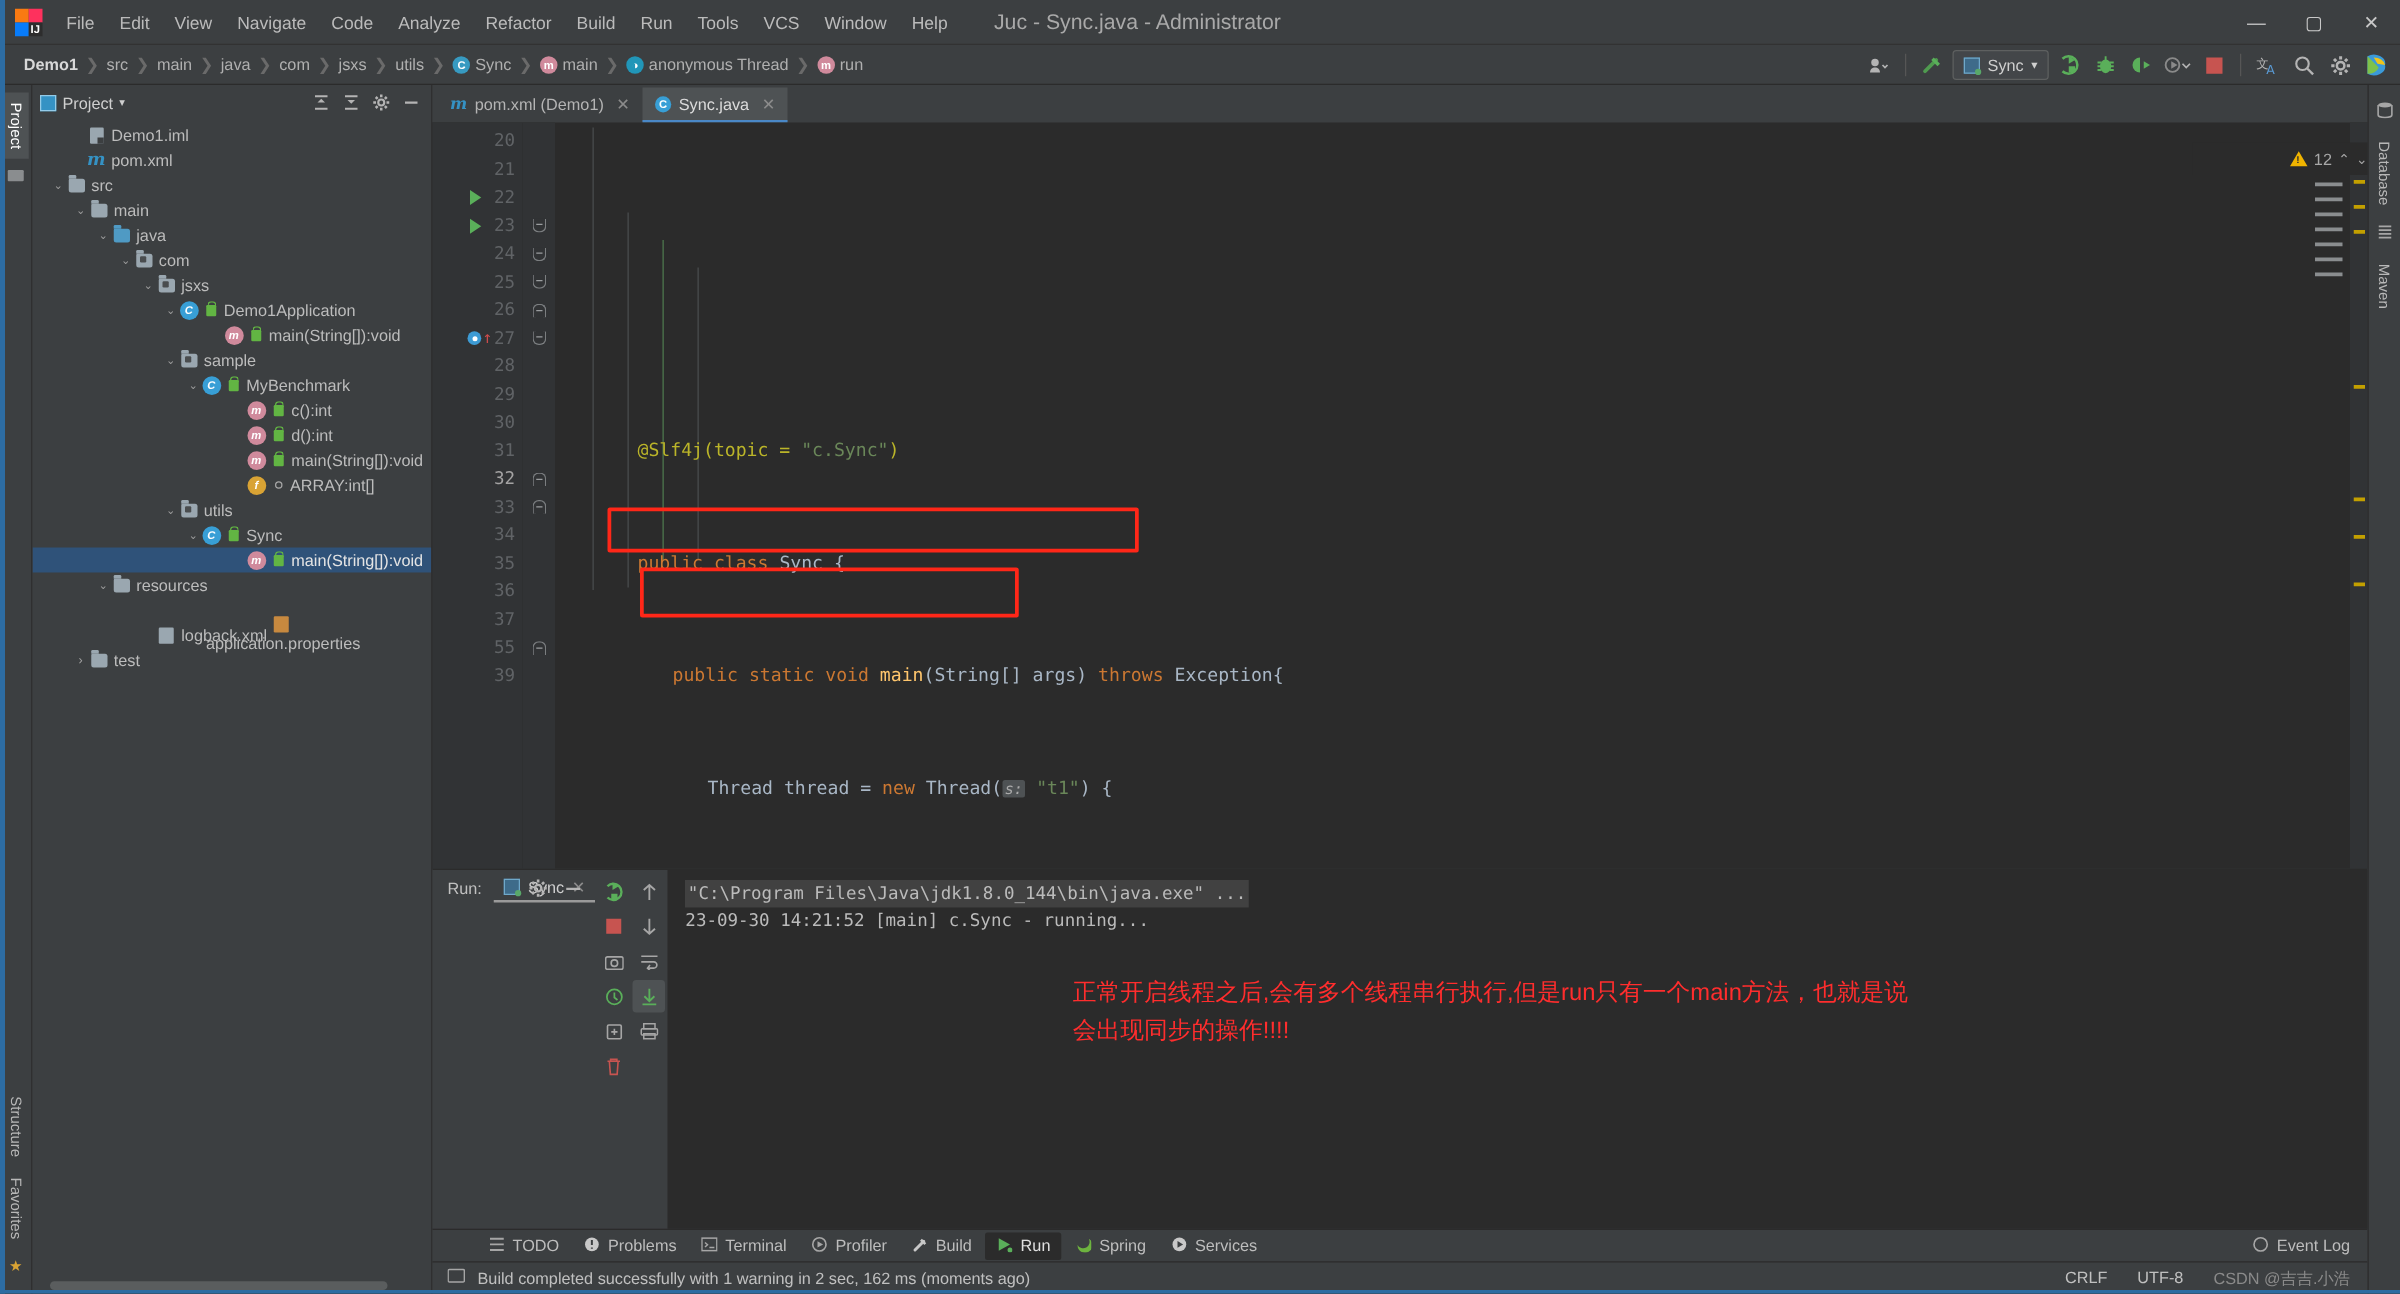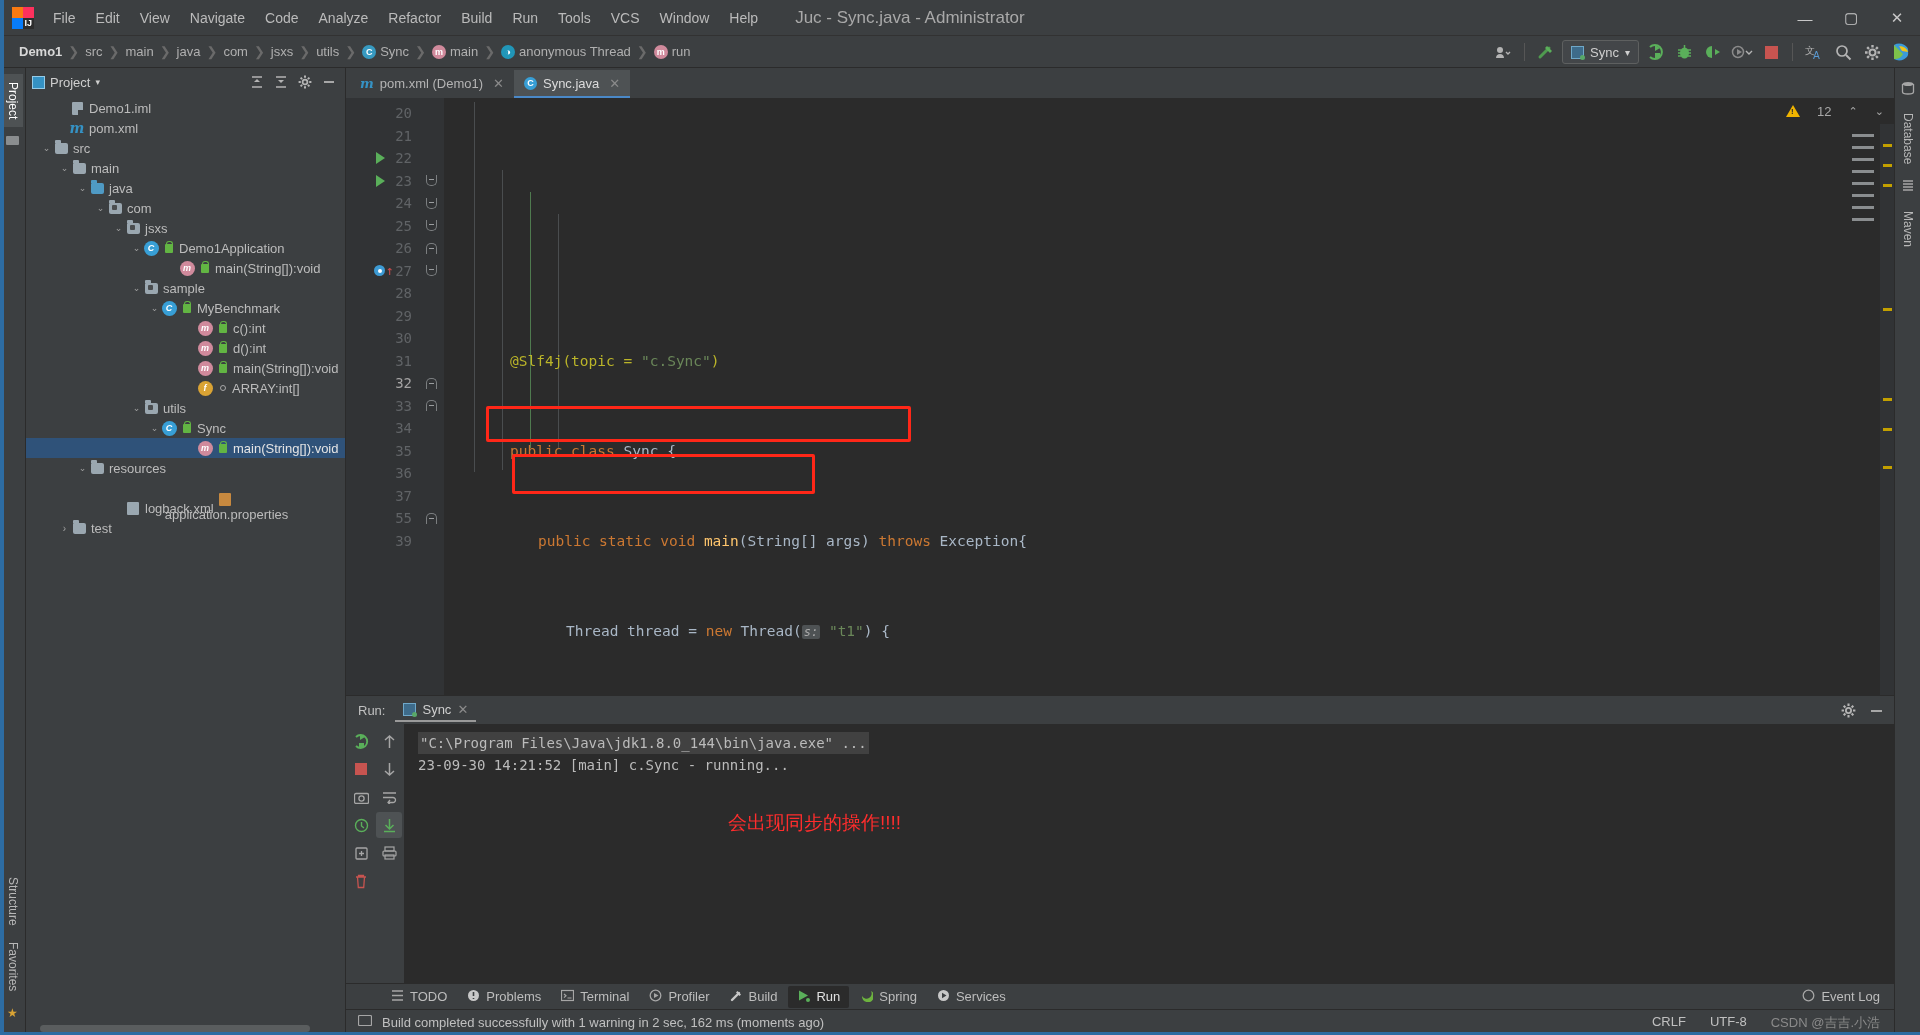--- a/index.html
+++ b/index.html
@@ -112,22 +112,22 @@
   
   .editor-col { flex:1; display:flex; flex-direction:column; min-width:0; min-height:0; }
   .tabs { height:30px; background:#3c3f41; display:flex; align-items:flex-end; flex:0 0 30px; padding-left:4px; }
   .tab { height:28px; display:flex; align-items:center; gap:6px; padding:0 10px; font-size:13px; color:#b4b4b4; border-bottom:2px solid transparent; }
   .tab.active { background:#4e5254; color:#dcdcdc; border-bottom:2px solid #4a88c7; }
   .tab .x { color:#8b8b8b; font-size:13px; margin-left:4px; }
   .tab .jicon { width:13px;height:13px;border-radius:50%;background:#389fd6;display:flex;align-items:center;justify-content:center;color:#fff;font-size:9px;font-weight:bold;}
 
   .editor-wrap { flex:1; display:flex; min-height:0; position:relative; background:#2b2b2b; }
   .warn-strip {
-    position:absolute; right:0; top:0; width:140px; height:26px;
-    display:flex; align-items:center; justify-content:flex-end; gap:17px; padding-right:10px;
+    position:absolute; right:0; top:16px; width:140px; height:26px;
+    display:flex; align-items:center; justify-content:flex-end; gap:5px; 
     background:#2b2b2b; font-size:13px; color:#a8a8a8; z-index:6;
   }
   .warn-tri { width:0;height:0;border-left:7px solid transparent;border-right:7px solid transparent;border-bottom:12px solid #f0b400; position:relative;}
   .warn-tri:after{content:'!';position:absolute;left:-2px;top:2px;color:#2b2b2b;font-size:8px;font-weight:bold;}
 
   .gutter {
     width:72px; flex:0 0 72px; background:#313335; position:relative;
     font-family:"DejaVu Sans Mono", monospace; font-size:14px; color:#606366;
     padding-top:4px;
   }
@@ -165,21 +165,21 @@
   
   .markers { width:14px; flex:0 0 14px; background:#313335; position:relative; }
   .mk { position:absolute; right:2px; width:9px; height:3px; }
   .mk.w { background:#c3a000; }
 
   
   .ticks { position:absolute; right:16px; top:36px; width:26px; }
   .tick { height:3px; background:#8a8d8f; margin-bottom:9px; width:22px; }
 
   
-  .runpanel { height:288px; flex:0 0 288px; background:#3c3f41; display:flex; flex-direction:column; border-top:1px solid #2b2b2b; }
+  .runpanel { height:288px; flex:0 0 288px; background:#3c3f41; display:flex; flex-direction:row; border-top:1px solid #2b2b2b; }
   .run-head { height:28px; display:flex; align-items:center; padding-left:12px; gap:10px; flex:0 0 28px; position:relative; }
   .run-label { font-size:13px; color:#c0c0c0; }
   .run-tab { display:flex; align-items:center; gap:6px; font-size:13px; color:#cfcfcf; padding:3px 8px; border-bottom:2px solid #9a9a9a; }
   .run-tab .sq2 { width:13px;height:13px;background:#3e6b8a;border:1px solid #6fa8c9;position:relative;}
   .run-tab .sq2:after{content:'';position:absolute;right:-2px;bottom:-2px;width:5px;height:5px;border-radius:50%;background:#59a869;}
   .run-head-right { position:absolute; right:8px; display:flex; gap:8px; align-items:center; }
 
   .run-body { flex:1; display:flex; min-height:0; }
   .run-tools { width:58px; flex:0 0 58px; display:flex; flex-direction:column; align-items:center; padding-top:4px; gap:2px; }
   .rt { width:26px; height:26px; display:flex; align-items:center; justify-content:center; border-radius:3px; color:#b0b0b0; font-size:13px; }
@@ -872,20 +872,21 @@
                     <path d="M2 3h10M4.5 3V1.5h5V3M3.5 3l.8 10.5h5.4L10.5 3" stroke="#c75450" stroke-width="1.3" fill="none"></path>
                   </svg>
               </div>
             </div>
           </div>
 
           <div class="console">
             <div><span class="c-cmd">"C:\Program Files\Java\jdk1.8.0_144\bin\java.exe" ...</span></div>
             <div>23-09-30 14:21:52 [main] c.Sync - running...</div>
             <div style="height:32px;"></div>
+            <div class="note-red" style="padding-left:310px;">正常开启线程之后,会有多个线程串行执行,但是run只有一个main方法，也就是说</div>
             <div class="note-red" style="padding-left:310px;">会出现同步的操作!!!!</div>
           </div>
         </div>
       </div>
 
       <div class="toolbar-bottom">
         <div class="tw">
           <span>
             <svg width="13" height="13" viewBox="0 0 13 13">
                 <path d="M1 2h11M1 6.5h11M1 11h11" stroke="#a6a6a6" stroke-width="1.5"></path>

